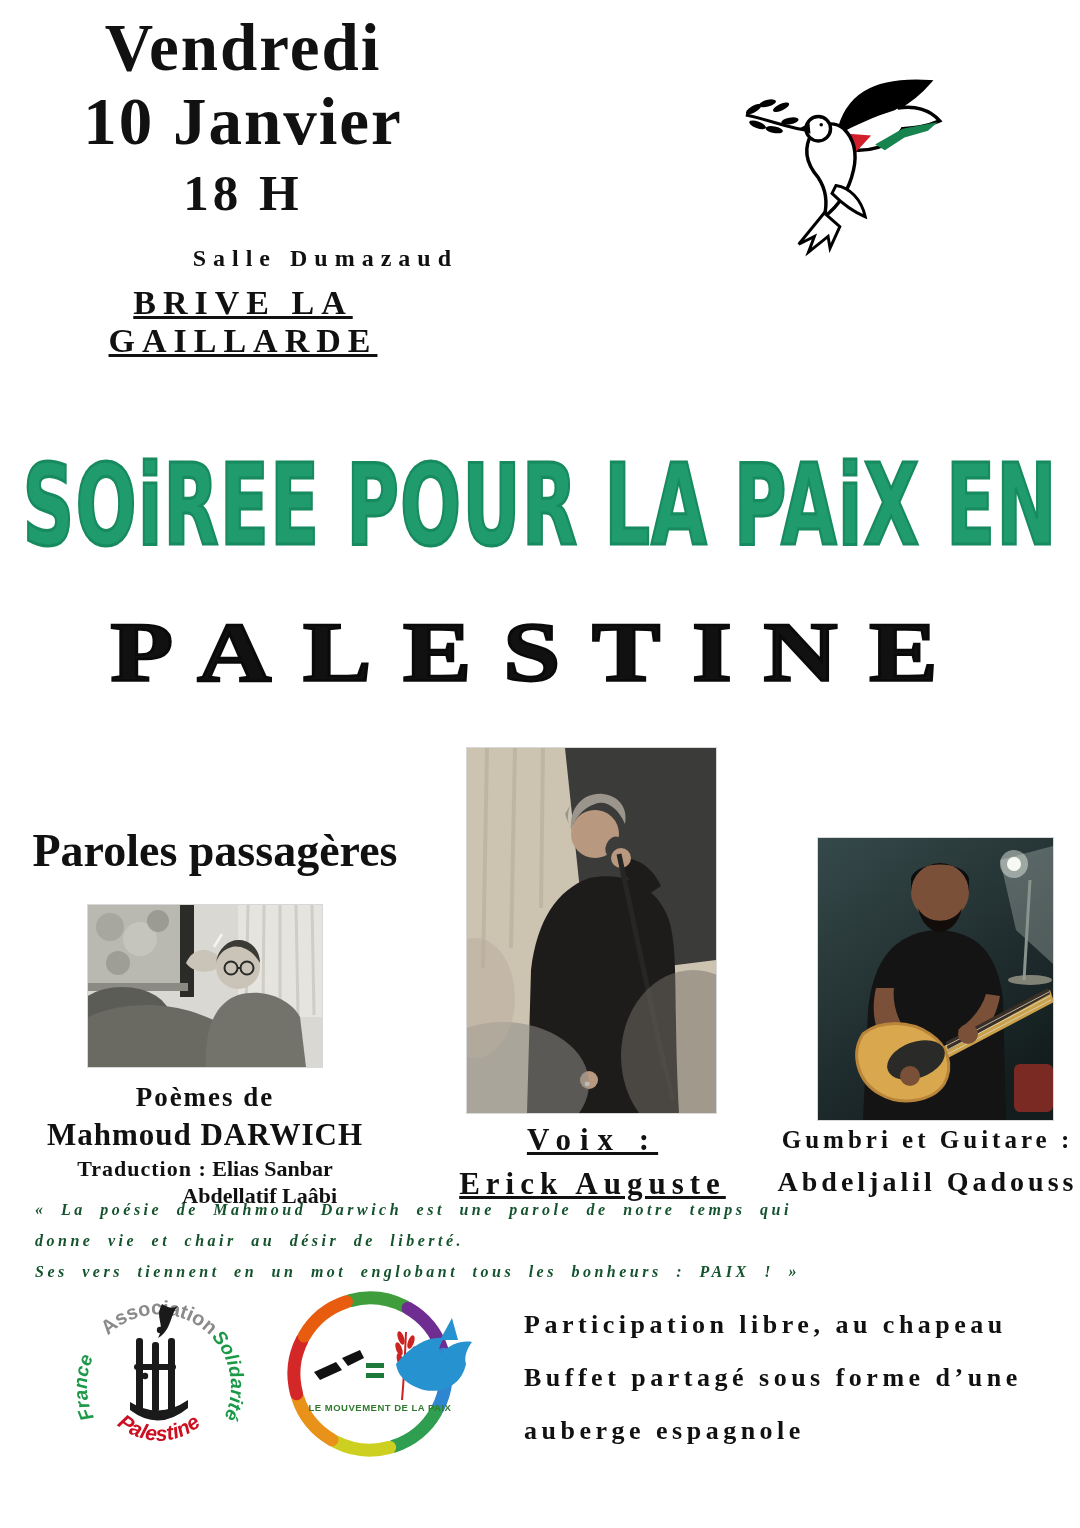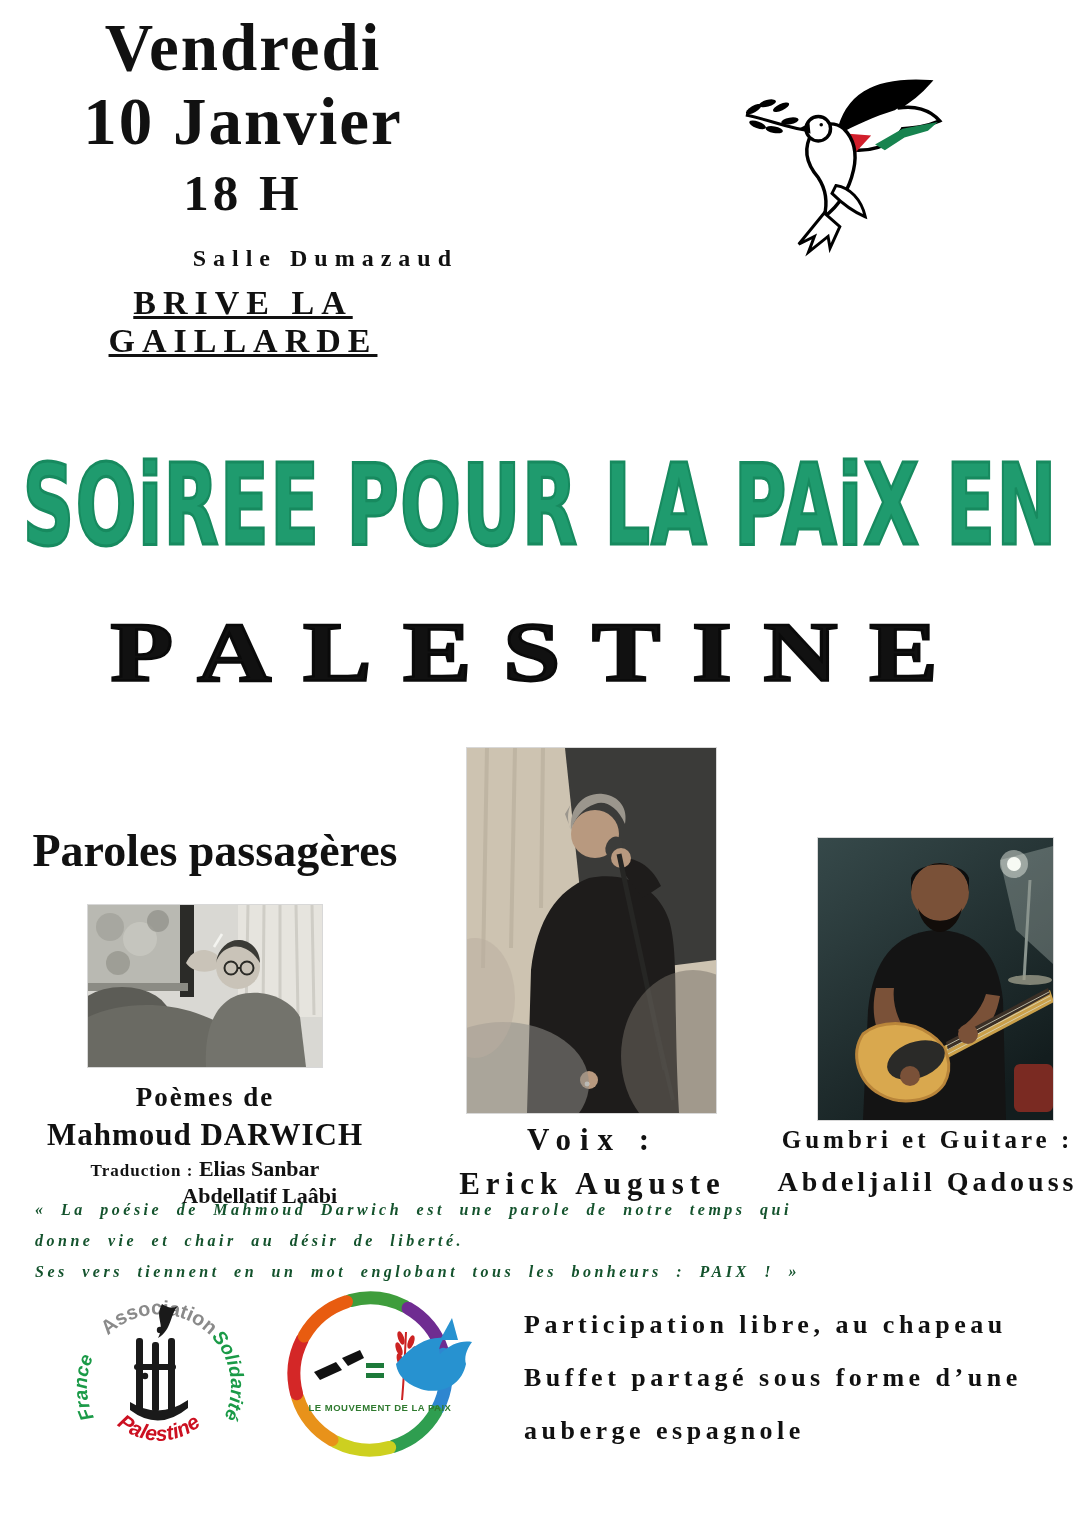--- a/index.html
+++ b/index.html
@@ -37,23 +37,23 @@
   
   .photo{box-shadow:0 0 0 1px #d8d8d8;}
   .photo svg{display:block;}
 
   
   .cap{text-align:center; font-weight:bold;}
   .cap-poet{left:45px; top:1082px; width:320px;}
   .cap-poet .l1{font-size:27px; letter-spacing:2px;}
   .cap-poet .l2{font-size:31px; margin-top:4px; letter-spacing:1px;}
   .cap-poet .tr1{font-size:22px; margin-top:3px;}
-  .cap-poet .tr1 .lbl{font-size:17px; letter-spacing:1px;font-family:Liberation Serif, serif;}
+  .cap-poet .tr1 .lbl{font-size:22px; letter-spacing:1px;font-family:Liberation Serif, serif;}
   .cap-poet .tr2{font-size:22px; text-align:right; padding-right:28px; margin-top:1px;}
-  .cap-voice{left:450px; top:1122px; width:285px;}
+  .cap-voice{left:450px; top:1122px; width:285px;text-decoration:underline;}
   .cap-voice .role{font-size:31px; letter-spacing:9px;}
   .cap-voice .name{font-size:31px; letter-spacing:6px; margin-top:8px;}
   .cap-musician{left:770px; top:1126px; width:315px; white-space:nowrap;}
   .cap-musician .role{font-size:25px; letter-spacing:4px;}
   .cap-musician .name{font-size:28px; letter-spacing:4px; margin-top:12px;}
 
   
   .quote{left:35px; top:1194px; width:1020px; color:#14532d;
     font-style:italic; font-weight:bold; font-size:16px;
     letter-spacing:3.5px; word-spacing:7px; line-height:31px;}

